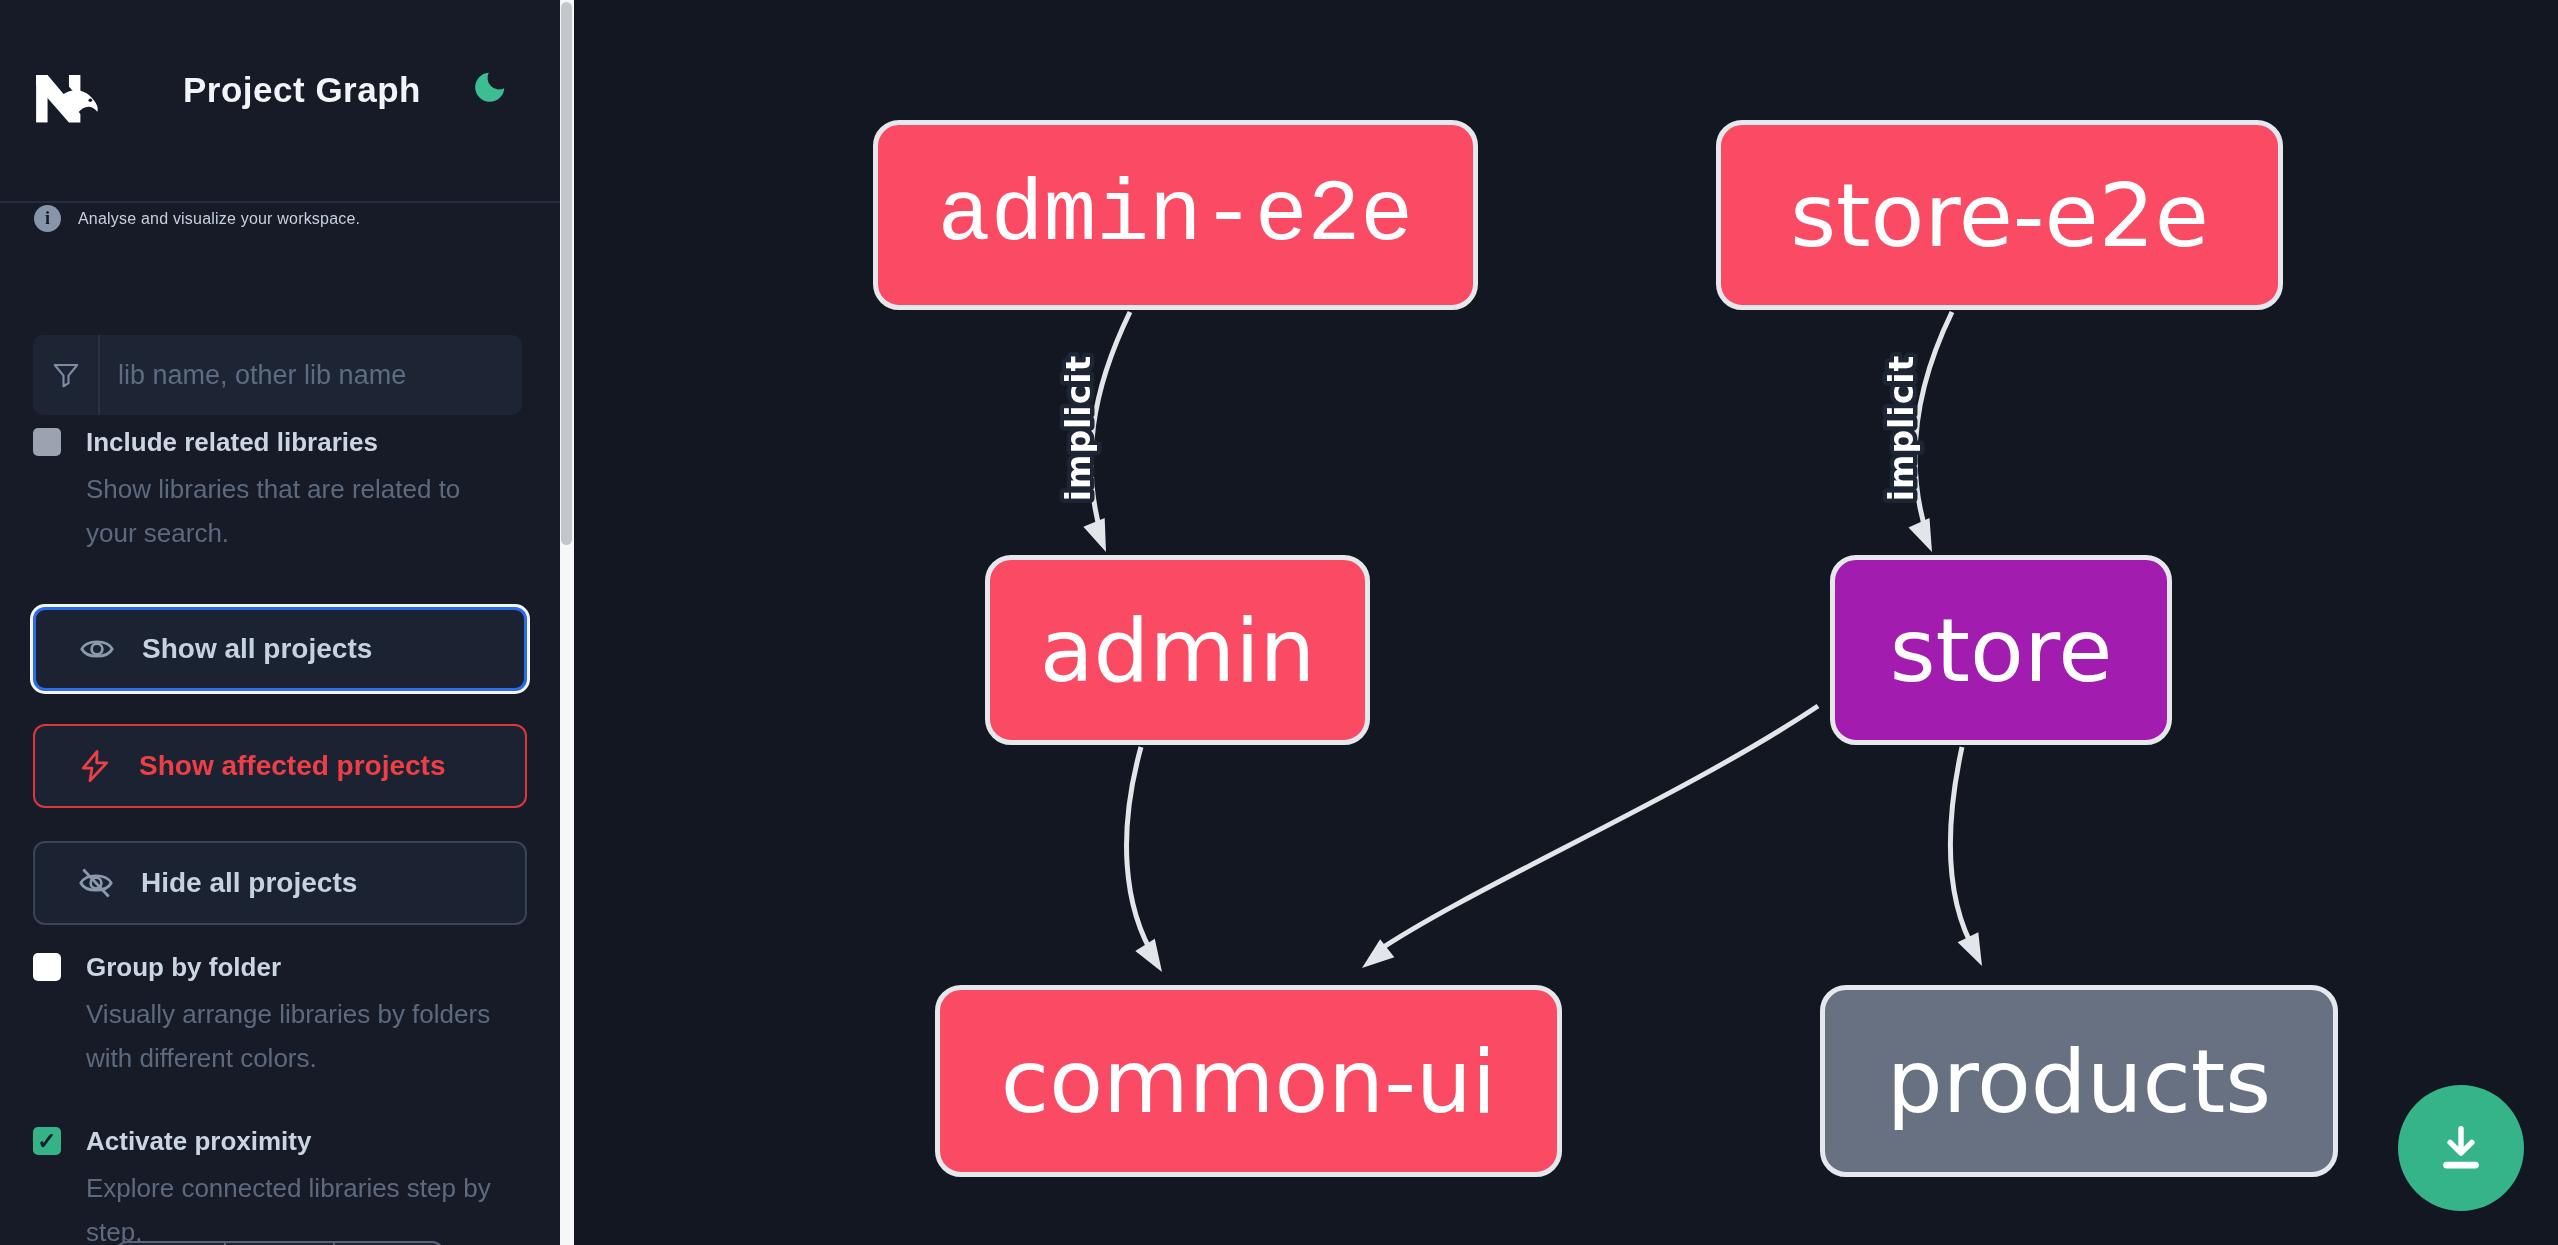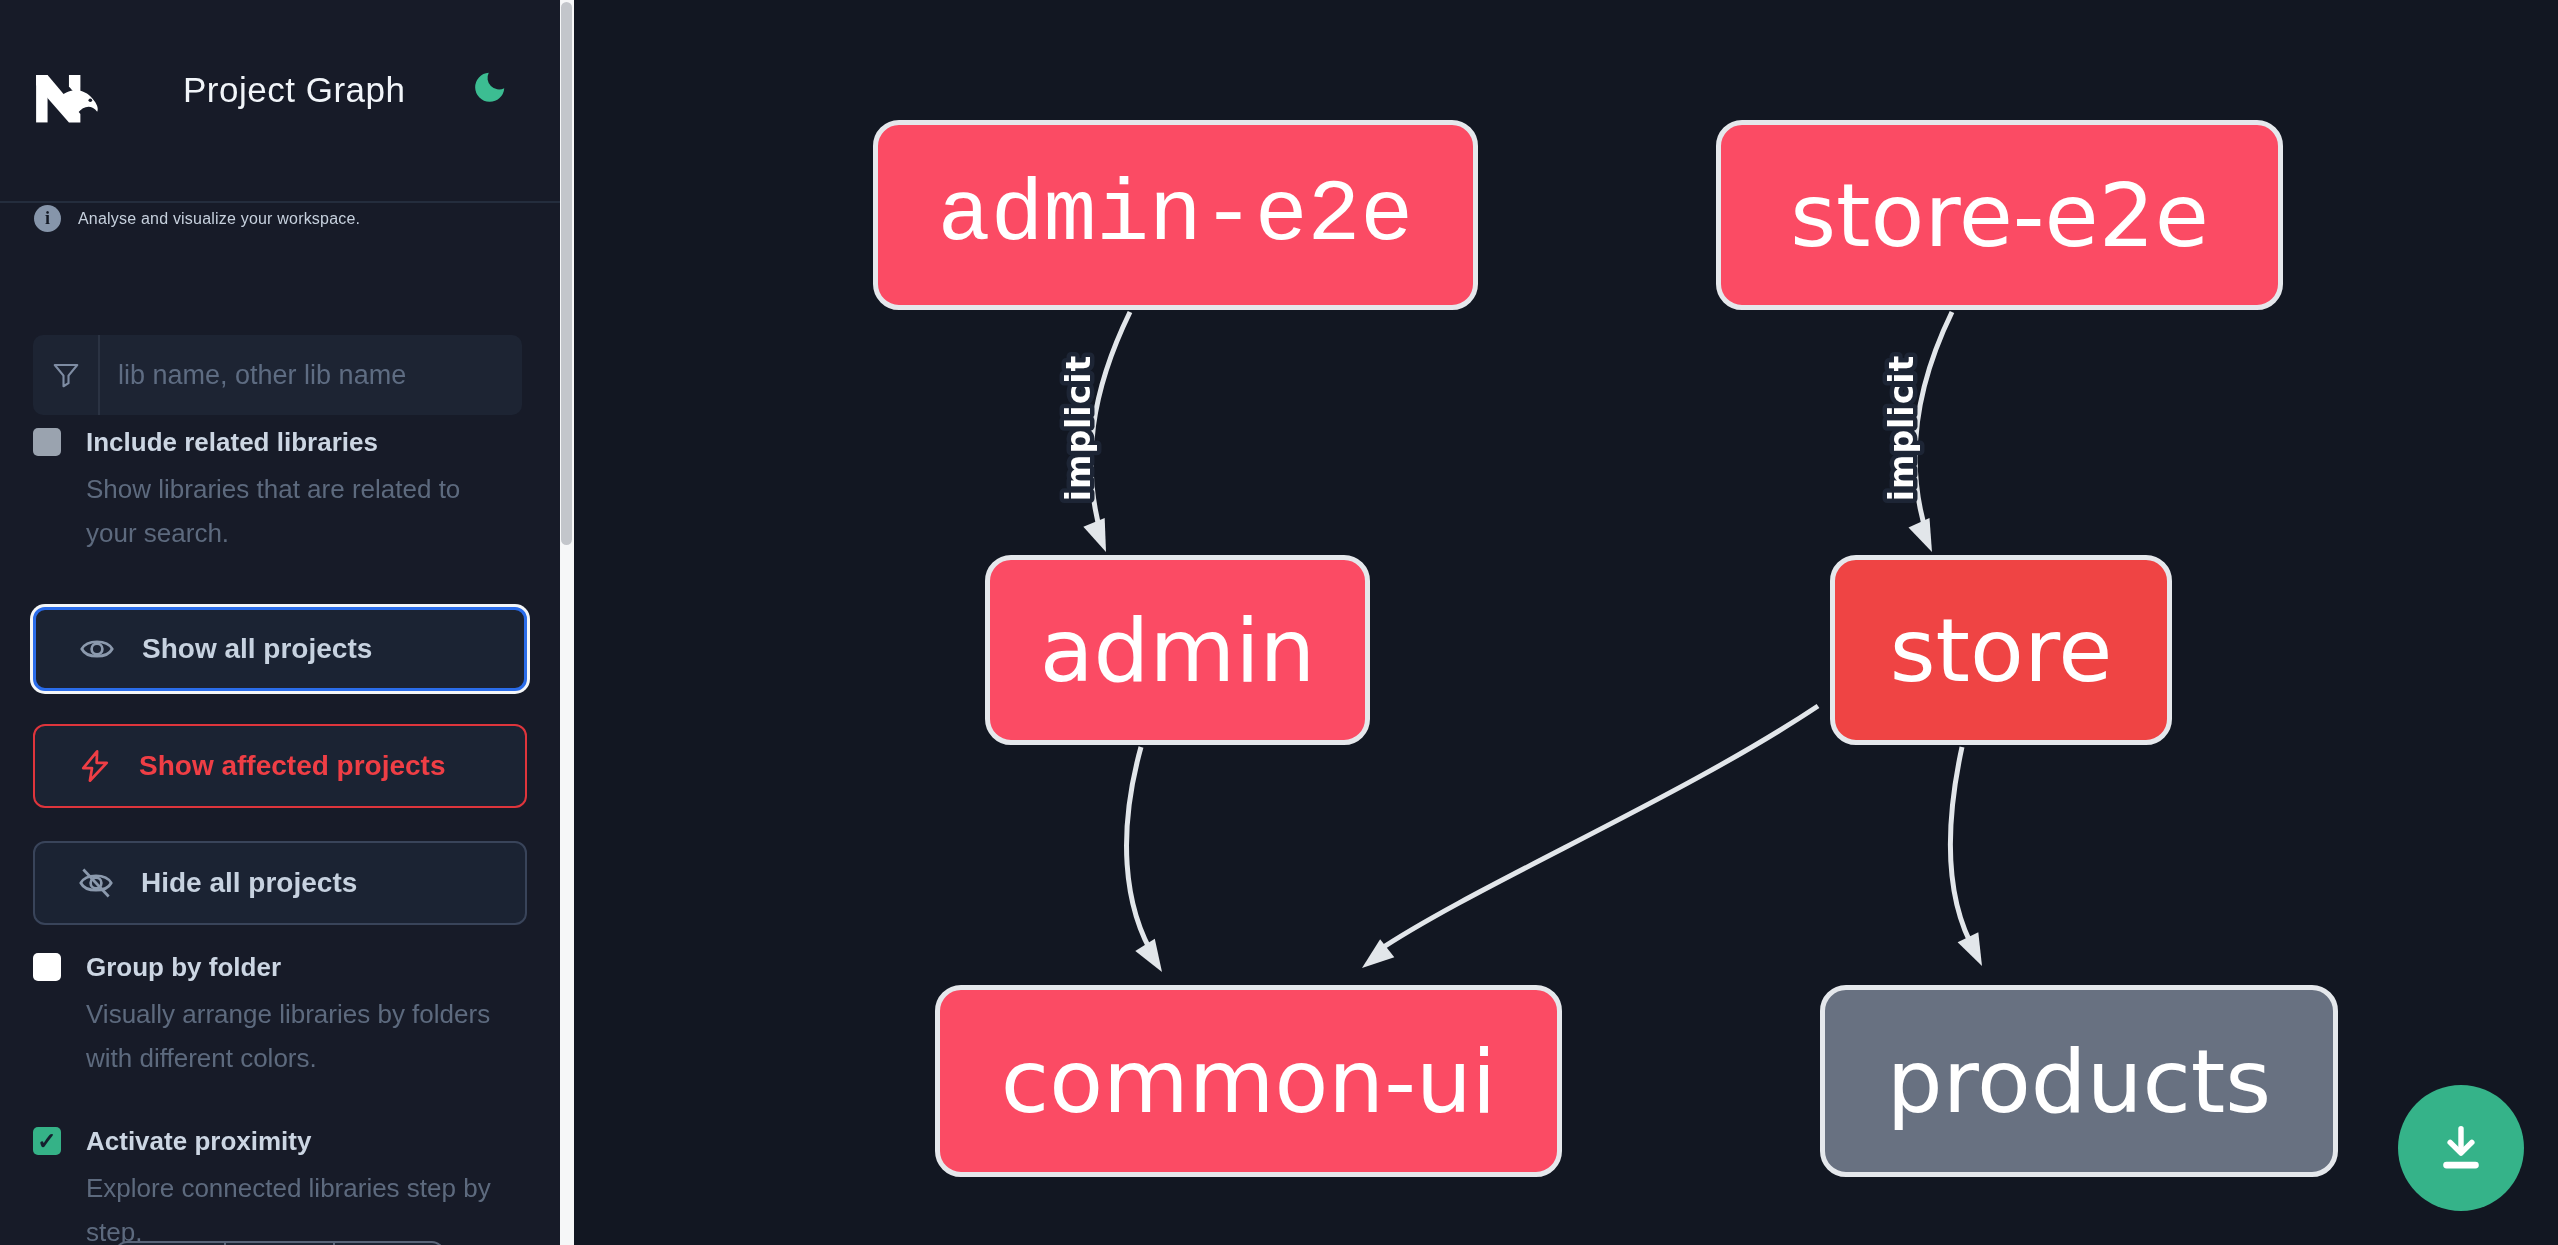--- a/index.html
+++ b/index.html
@@ -8,21 +8,21 @@
 
   
   #canvas-bg{position:absolute;left:574px;top:0;width:1984px;height:1245px;background:#121722;z-index:0;}
   #edge-layer{position:absolute;left:0;top:0;width:2558px;height:1245px;z-index:1;pointer-events:none;}
   #node-layer{position:absolute;left:0;top:0;width:2558px;height:1245px;z-index:2;pointer-events:none;}
 
   
   aside{position:absolute;left:0;top:0;width:560px;height:1245px;background:#171b28;z-index:5;}
   .sb-header{position:absolute;left:0;top:0;width:560px;height:201px;border-bottom:2px solid #242d3d;}
   .nx-logo{position:absolute;left:30px;top:58px;width:84px;height:80px;}
-  .app-title{position:absolute;left:183px;top:70px;margin:0;font-size:35px;font-weight:400;color:#f1f5f9;letter-spacing:.5px;}
+  .app-title{position:absolute;left:183px;top:70px;margin:0;font-size:35px;font-weight:700;color:#f1f5f9;letter-spacing:.5px;}
   .theme-toggle{position:absolute;left:468px;top:66px;width:44px;height:44px;background:none;border:none;cursor:pointer;padding:0;}
 
   .tagline-row{position:absolute;left:34px;top:205px;width:500px;display:flex;align-items:center;gap:17px;}
   .info-icon{width:27px;height:27px;border-radius:50%;background:#8695aa;color:#141925;
              font-weight:700;font-size:18px;display:flex;align-items:center;justify-content:center;flex:0 0 27px;font-family:"Liberation Serif",serif;}
   .tagline{font-size:16px;color:#c6d0dd;letter-spacing:.2px;}
 
   .search-box{position:absolute;left:33px;top:335px;width:489px;height:80px;background:#1d2433;border-radius:10px;
               display:flex;align-items:stretch;overflow:hidden;}
   .search-icon-cell{width:65px;display:flex;align-items:center;justify-content:center;border-right:2px solid #2b3343;}
@@ -84,21 +84,21 @@
     <polygon points="0,0 -32,-11.5 -32,11.5" fill="#e2e6ea" transform="translate(1162,972) rotate(58)"></polygon>
     <path d="M 1818 706 C 1680 798 1474 886 1376 952" fill="none" stroke="#e2e6ea" stroke-width="5"></path>
     <polygon points="0,0 -32,-11.5 -32,11.5" fill="#e2e6ea" transform="translate(1362,968) rotate(142)"></polygon>
     <path d="M 1962 747 C 1944 830 1946 902 1976 953" fill="none" stroke="#e2e6ea" stroke-width="5"></path>
     <polygon points="0,0 -32,-11.5 -32,11.5" fill="#e2e6ea" transform="translate(1982,966) rotate(64)"></polygon>
   </svg>
 <div id="node-layer">
     <div class="gnode" style="left: 873px; top: 120px; width: 605px; height: 190px; background: rgb(251, 75, 100); font-family: Liberation Mono, monospace;">admin-e2e</div>
     <div class="gnode" style="left: 1716px; top: 120px; width: 567px; height: 190px; background: rgb(251, 75, 100);">store-e2e</div>
     <div class="gnode" style="left: 985px; top: 555px; width: 385px; height: 190px; background: rgb(251, 75, 100);">admin</div>
-    <div class="gnode" style="left: 1830px; top: 555px; width: 342px; height: 190px; background: #ef4444;">store</div>
+    <div class="gnode" style="left: 1830px; top: 555px; width: 342px; height: 190px; background: #a21caf;">store</div>
     <div class="gnode" style="left: 935px; top: 985px; width: 627px; height: 192px; background: rgb(251, 75, 100);">common-ui</div>
     <div class="gnode" style="left: 1820px; top: 985px; width: 518px; height: 192px; background: rgb(104, 113, 129);">products</div>
   </div>
 
 <aside>
   <div class="sb-header">
     <svg class="nx-logo" viewBox="0 0 110 100">
       <g fill="#ffffff">
         <polygon points="8,20 23,20 23,82 8,82"></polygon>
         <polygon points="8,20 23,20 66,71 66,82 51,82 8,33"></polygon>

